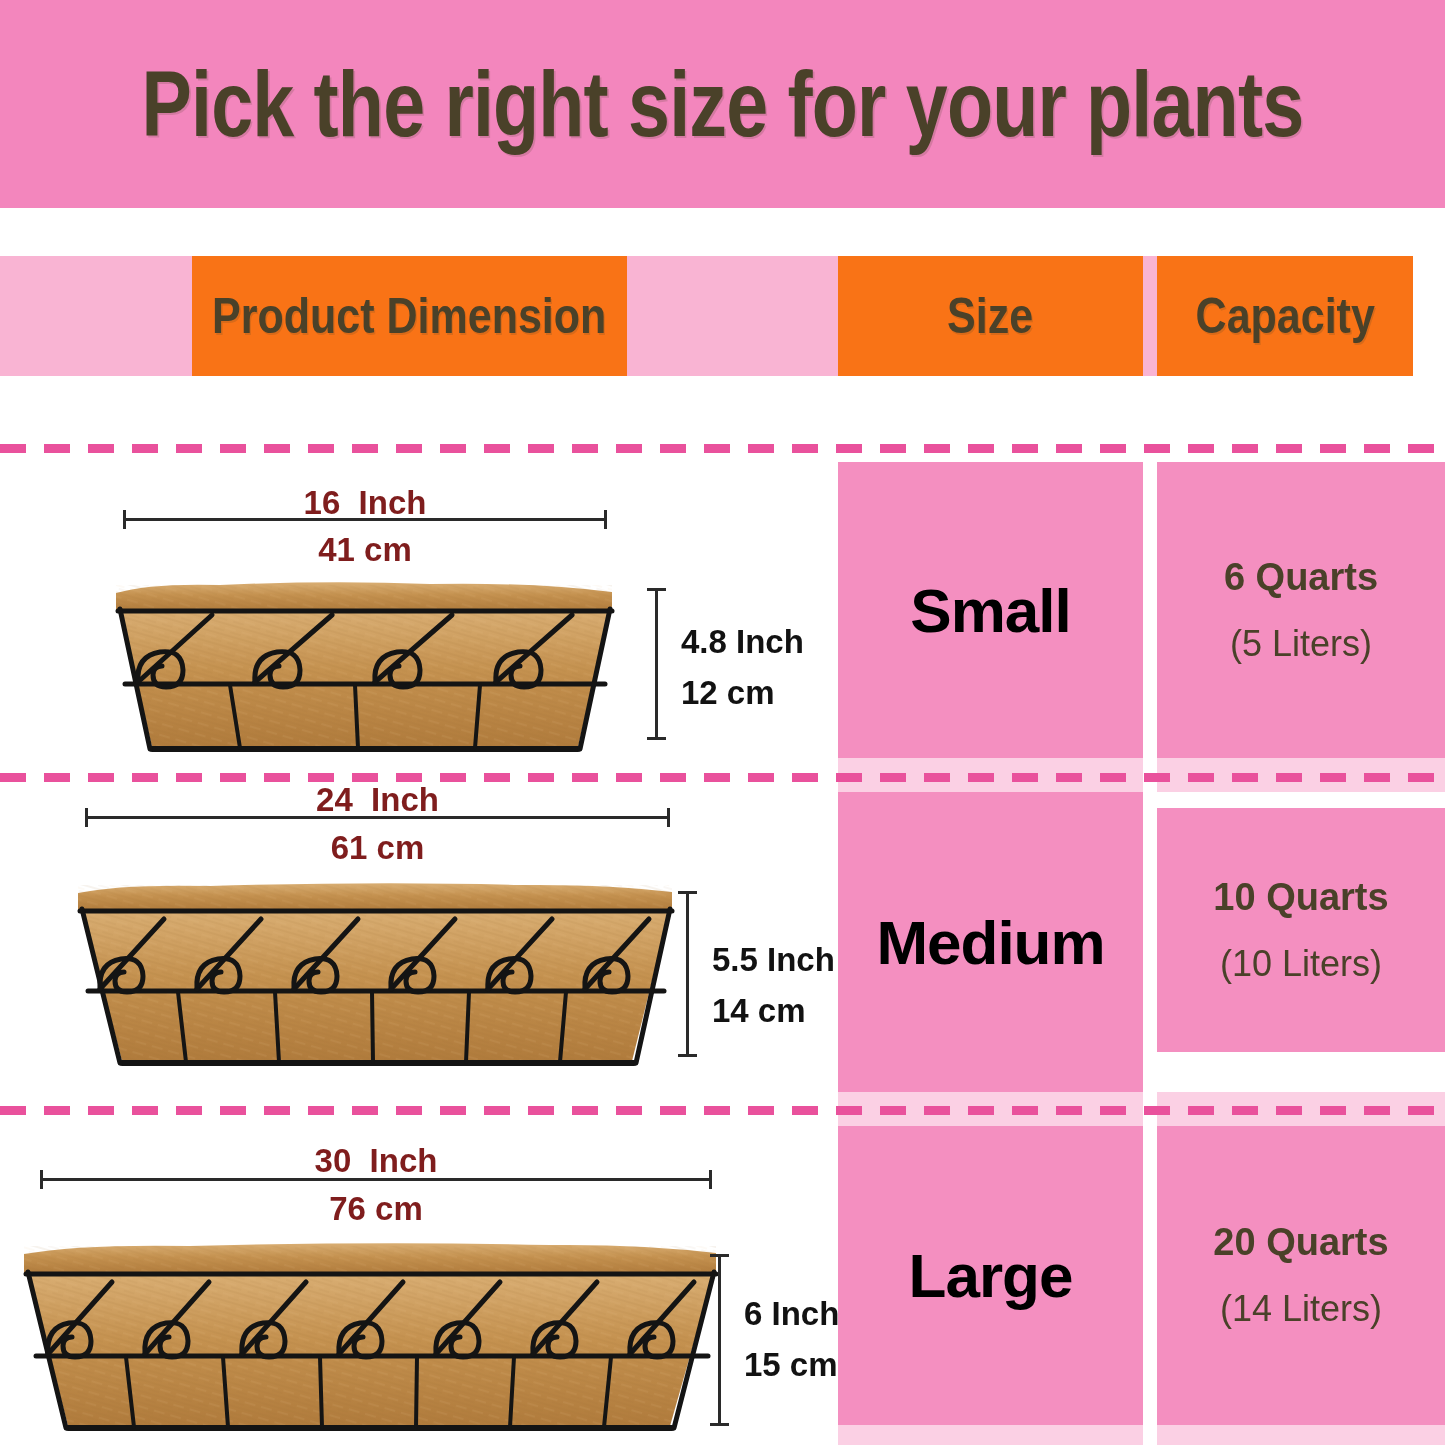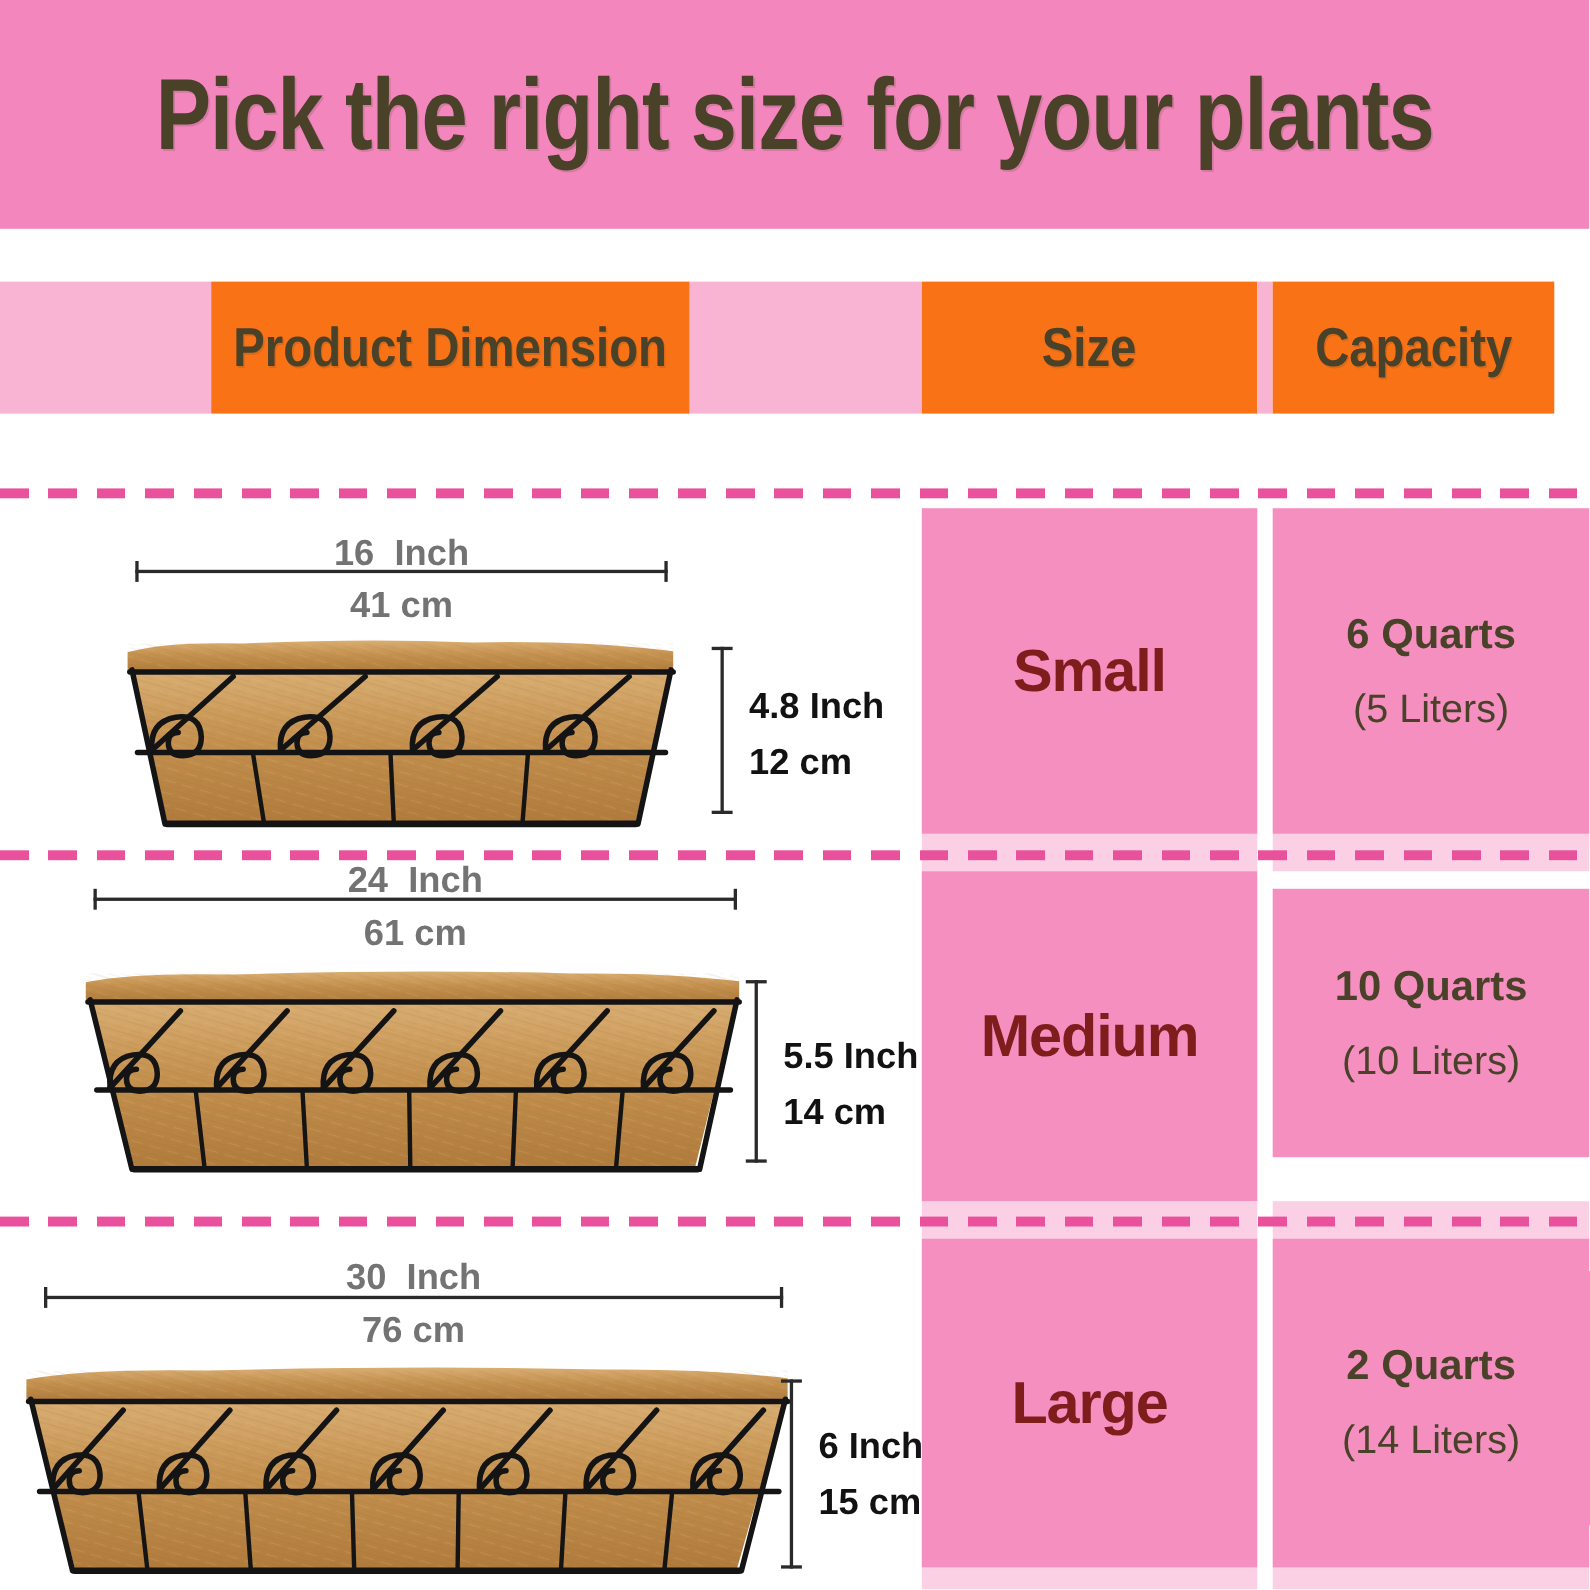--- a/index.html
+++ b/index.html
@@ -87,21 +87,21 @@
   .strip-cap  { left: 1157px; width: 288px; }
 
   
   .dim-cell { position: absolute; left: 0; width: 838px; }
 
   .dim-top-label {
     position: absolute;
     text-align: center;
     font-size: 33px;
     font-weight: bold;
-    color: #737373;
+    color: #7f1d1d;
     white-space: pre;
   }
   .dim-rule {
     position: absolute;
     height: 3px;
     background: #2a2a2a;
   }
   .dim-rule::before, .dim-rule::after {
     content: "";
     position: absolute;
@@ -147,23 +147,23 @@
     display: flex;
     flex-direction: column;
     align-items: center;
     justify-content: center;
     z-index: 5;
   }
   .size-cell { left: 838px; width: 305px; }
   .cap-cell  { left: 1157px; width: 288px; }
 
   .size-text {
-    font-size: 54px;
-    font-weight: bold;
-    color: #7f1d1d;
+    font-size: 62px;
+    font-weight: bold;
+    color: #000000;
     letter-spacing: -1px;
     white-space: nowrap;
   }
   .cap-main {
     font-size: 38px;
     font-weight: bold;
     color: #4A4129;
     white-space: nowrap;
   }
   .cap-sub {
@@ -400,21 +400,21 @@
         <div>6 Inch</div>
         <div>15 cm</div>
       </div>
     </div>
   </div>
 
   <div class="data-cell size-cell" style="top:750px; height:299px">
     <span class="size-text">Large</span>
   </div>
   <div class="data-cell cap-cell" style="top:750px; height:299px">
-    <span class="cap-main">2 Quarts</span>
+    <span class="cap-main">20 Quarts</span>
     <span class="cap-sub">(14 Liters)</span>
   </div>
 
   <div class="dash-line" id="dash-1"></div>
   <div class="dash-line" id="dash-2"></div>
   <div class="dash-line" id="dash-3"></div>
 
 </div>
 
 </body></html>

